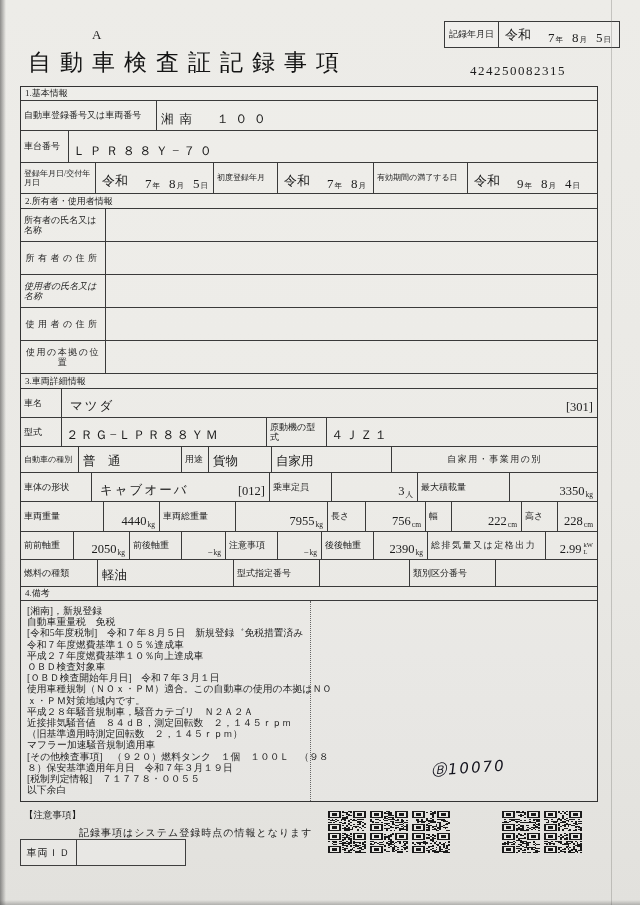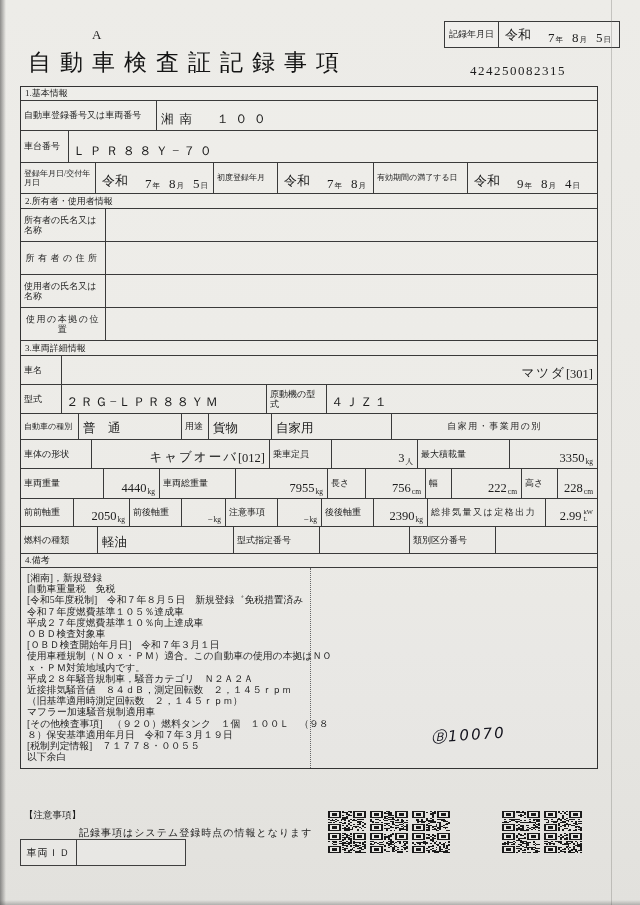--- a/index.html
+++ b/index.html
@@ -61,21 +61,21 @@
   .c:first-child { border-left:none; }
 
   .lbl { font-size:9px; line-height:1.15; color:#242424; display:flex; align-items:center; padding:0 3px; }
   .lbl.ctr { justify-content:center; text-align:center; }
   .lbl.tiny { font-size:8px; }
   .sp2 { letter-spacing:3.5px; }
   .sp1 { letter-spacing:1.5px; }
 
   .val { font-size:12.5px; display:flex; align-items:flex-end; padding:0 4px 2px; white-space:nowrap; }
   .val.r { justify-content:flex-end; }
-  .val.between { justify-content:flex-end;padding-left:8px; }
+  .val.between { justify-content:space-between;padding-left:8px; }
   .unit { font-size:7.5px; margin-left:1px; padding-bottom:1px; line-height:1; align-self:flex-end; }
   .dash { font-size:9px; }
   .stack { display:flex; flex-direction:column; font-size:6.5px; line-height:1.05; margin-left:2px; align-self:flex-end; padding-bottom:1px; }
 
   .ls6 { letter-spacing:6px; }
   .ls4 { letter-spacing:4px; }
   .ls2 { letter-spacing:2px; }
 
   
   .h30{height:30px}.h32{height:32px}.h31{height:31px}.h33{height:33px}
@@ -178,22 +178,26 @@
     <div class="sh h15">2.所有者・使用者情報</div>
 
     <div class="row h33" style="grid-template-columns:84px 1fr;">
       <div class="c lbl">所有者の氏名又は名称</div>
       <div class="c val"></div>
     </div>
     <div class="row h33" style="grid-template-columns:84px 1fr;">
       <div class="c lbl ctr sp2">所有者の住所</div>
       <div class="c val"></div>
     </div>
+    <div class="row h33" style="grid-template-columns:84px 1fr;font-style:italic;">
+      <div class="c lbl">使用者の氏名又は名称</div>
+      <div class="c val"></div>
+    </div>
     <div class="row h33" style="grid-template-columns:84px 1fr;">
-      <div class="c lbl">使用者の氏名又は名称</div>
+      <div class="c lbl ctr sp2">使用者の住所</div>
       <div class="c val"></div>
     </div>
     <div class="row h33" style="grid-template-columns:84px 1fr;">
       <div class="c lbl ctr sp1">使用の本拠の位置</div>
       <div class="c val"></div>
     </div>
 
     <div class="sh h15">3.車両詳細情報</div>
 
     <div class="row h29" style="grid-template-columns:40px 1fr;">

